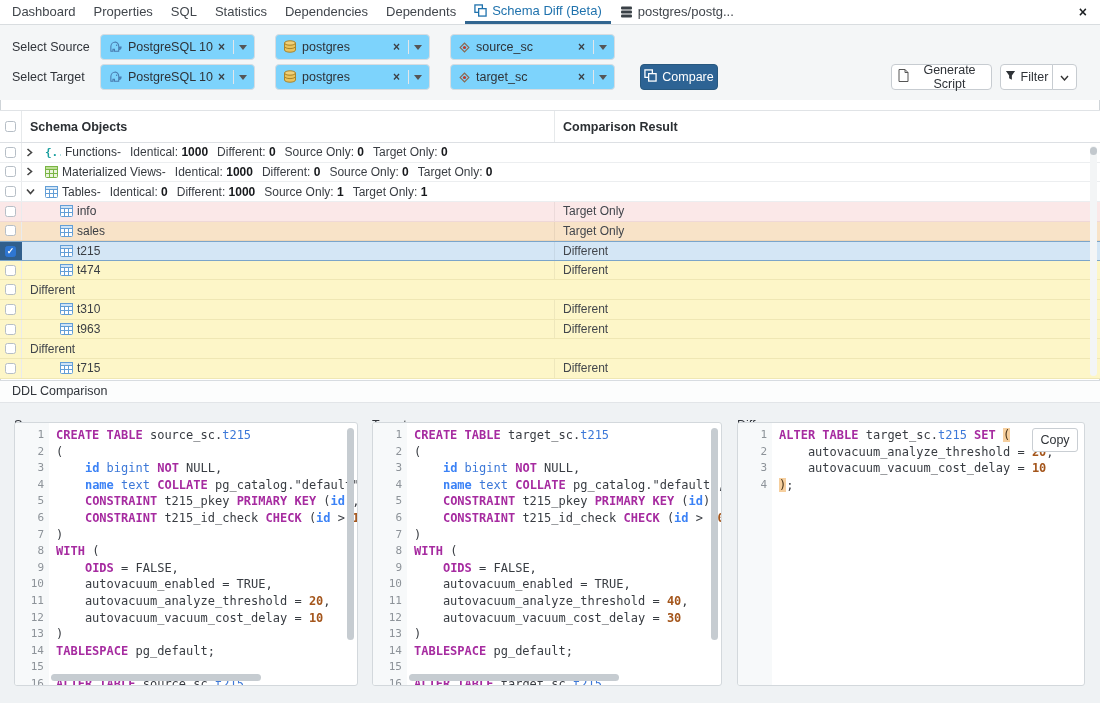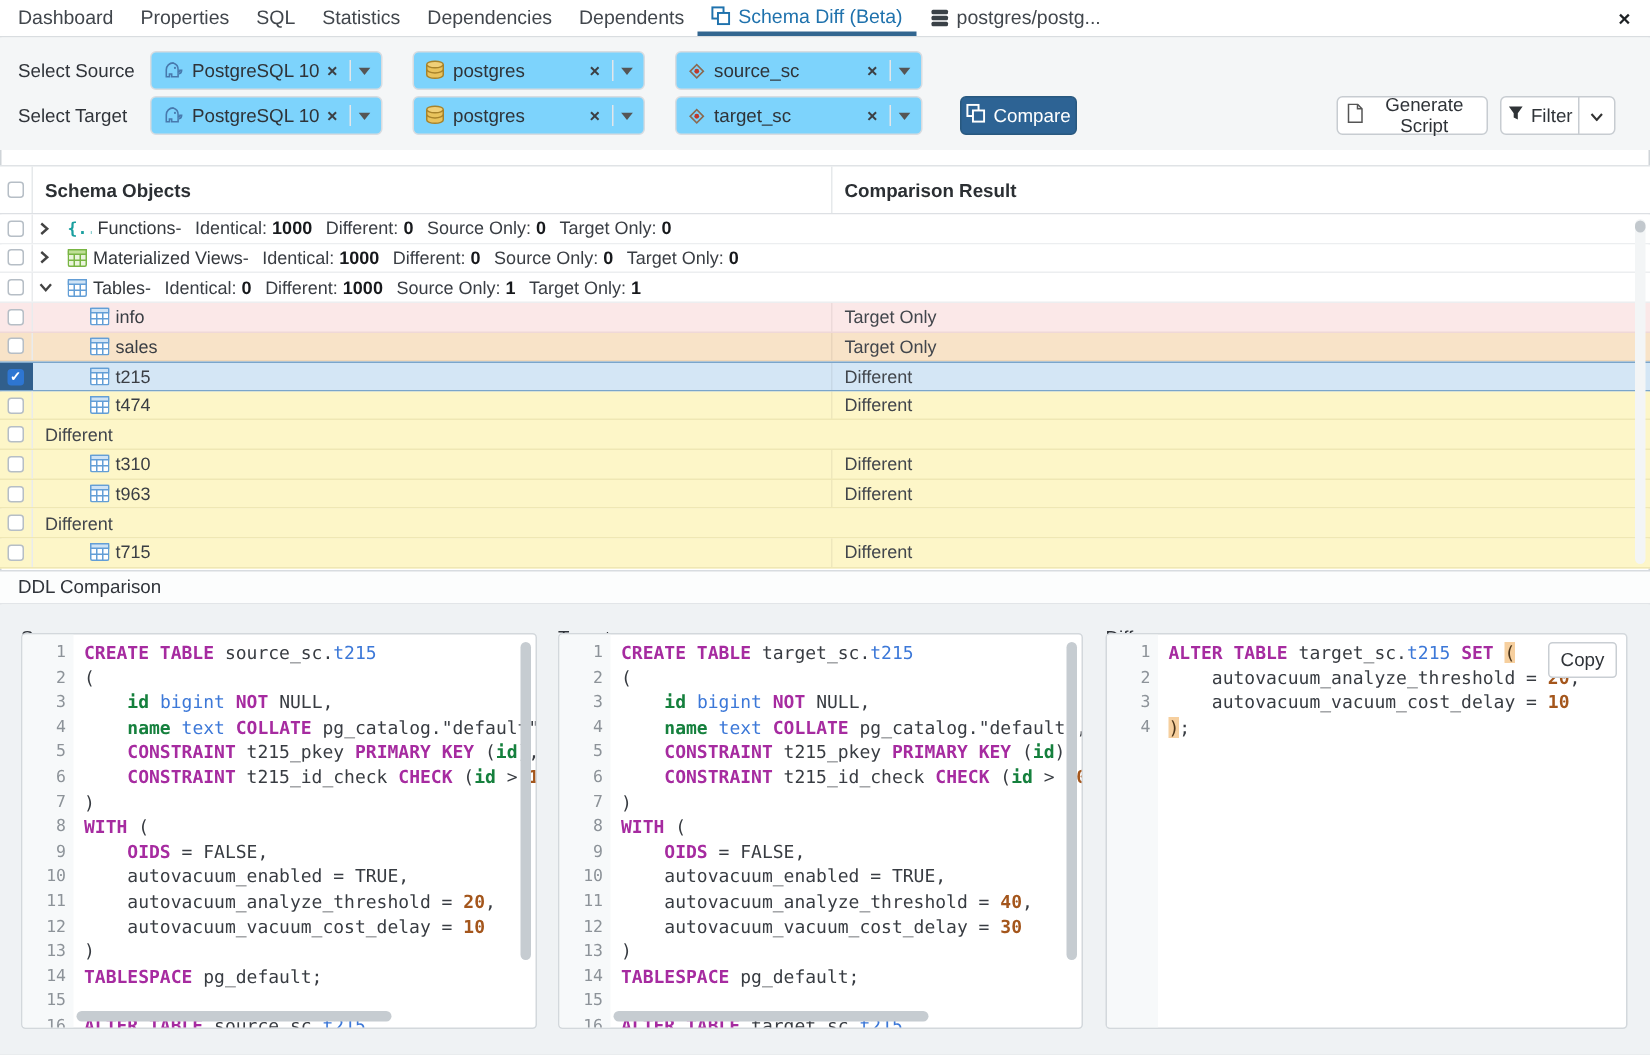--- a/index.html
+++ b/index.html
@@ -67,21 +67,21 @@
   #panel-1{left:372px;width:350px;}
   #panel-2{left:737px;width:348px;}
   .gut{position:absolute;left:0;top:0;bottom:0;width:34px;background:#f7f9fa;}
   .code-scroll{position:relative;padding-top:4px;}
   .cline{position:relative;padding-left:41px;height:16.6px;line-height:16.6px;
          font-family:"DejaVu Sans Mono",monospace;font-size:12px;white-space:pre;color:#383c42;}
   .cline .ln{position:absolute;left:0;top:0;width:29px;text-align:right;color:#8d9399;font-size:11px;
              font-family:"DejaVu Sans Mono",monospace;}
   .tk-k{color:#a62ba0;font-weight:700;}
   .tk-t{color:#3c78d8;}
-  .tk-v{color:#15803d;font-weight:700;}
+  .tk-v{color:#3b82f6;font-weight:700;}
   .tk-n{color:#a4561c;font-weight:700;}
   .tk-p{color:#383c42;}
   .tk-b{background:#f6cf9e;color:#4a3419;}
   .vscroll{position:absolute;right:3px;top:5px;width:7px;height:212px;background:#c6ccd1;border-radius:4px;z-index:4;}
   .hscroll{position:absolute;left:36px;bottom:4px;width:210px;height:7px;background:#c6ccd1;border-radius:4px;z-index:4;}
   .copy-btn{position:absolute;top:5px;right:6px;width:46px;height:24px;background:#fff;border:1px solid #c9ced3;
             border-radius:3px;font-size:12.5px;color:#2f3338;display:flex;align-items:center;justify-content:center;z-index:5;}
 </style>
 </head>
 <body>

